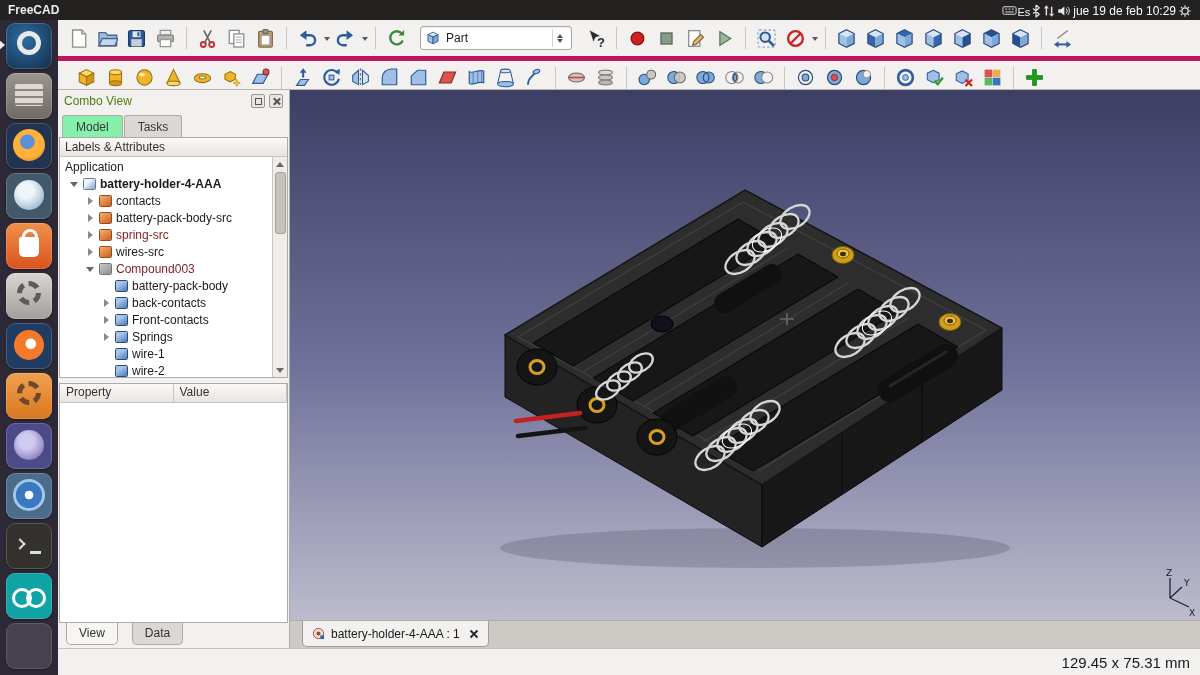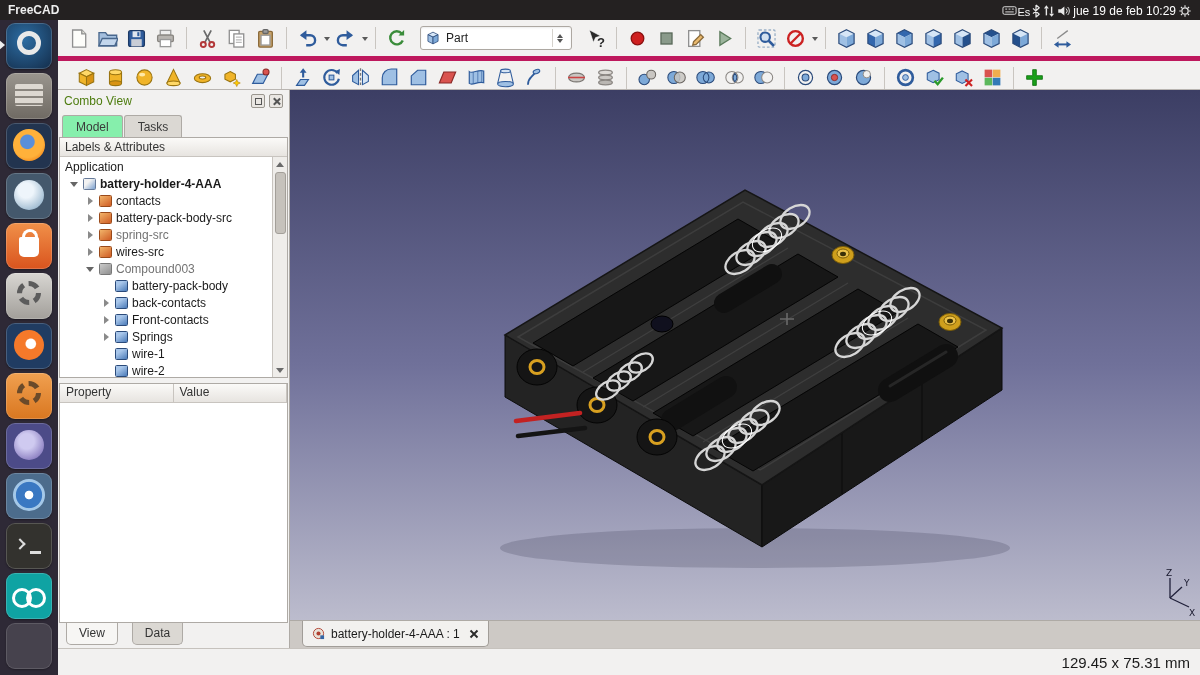--- a/index.html
+++ b/index.html
@@ -87,21 +87,21 @@
   .caret{width:11px;height:11px;flex:0 0 auto;position:relative;margin-right:1px}
   .caret.r::before{content:"";position:absolute;left:3px;top:1.5px;border:4px solid transparent;border-left:5px solid #8a8a8a}
   .caret.d::before{content:"";position:absolute;left:1px;top:3.5px;border:4px solid transparent;border-top:5px solid #666}
   .tico{width:13px;height:12px;flex:0 0 auto;margin:0 4px 0 2px;border-radius:1.5px}
   .ico-doc{background:linear-gradient(135deg,#f2f2f2 35%,#7aa0d0);border:1px solid #667a99}
   .ico-orange{background:linear-gradient(145deg,#f2b46a,#cf5c24);border:1px solid #9a4a1a}
   .ico-gray{background:linear-gradient(145deg,#cacaca,#8f8f8f);border:1px solid #777}
   .ico-cube{background:linear-gradient(145deg,#a8c6ea 30%,#4a7ab8);border:1px solid #2a4a7a}
   .tlabel{font-size:12px;color:#1a1a1a}
   .tlabel.bold{font-weight:bold}
-  .tlabel.muted{color:#737373}
+  .tlabel.muted{color:#7f1d1d}
   .vscroll{width:15px;background:#efedea;border-left:1px solid #c8c4bf;display:flex;flex-direction:column;align-items:center}
   .sarrow{width:13px;height:13px;display:flex;align-items:center;justify-content:center}
   .sarrow.up::before{content:"";border:4px solid transparent;border-bottom:5px solid #6a6a6a;margin-bottom:3px}
   .sarrow.down::before{content:"";border:4px solid transparent;border-top:5px solid #6a6a6a;margin-top:3px}
   .sthumb{width:11px;height:62px;background:#c6c2bc;border:1px solid #a39f99;border-radius:3px;margin-top:2px}
   .sspace{flex:1}
   .splitter{height:5px}
   .prop-panel{flex:1;margin:0 1px;background:#fff;border:1px solid #aeaaa5;display:flex;flex-direction:column;overflow:hidden}
   .prop-head{display:flex;height:19px;background:linear-gradient(#fbfaf8,#e7e4e0);border-bottom:1px solid #c8c4bf}
   .ph-cell{width:50%;padding:1px 6px;border-right:1px solid #c8c4bf;color:#333}

